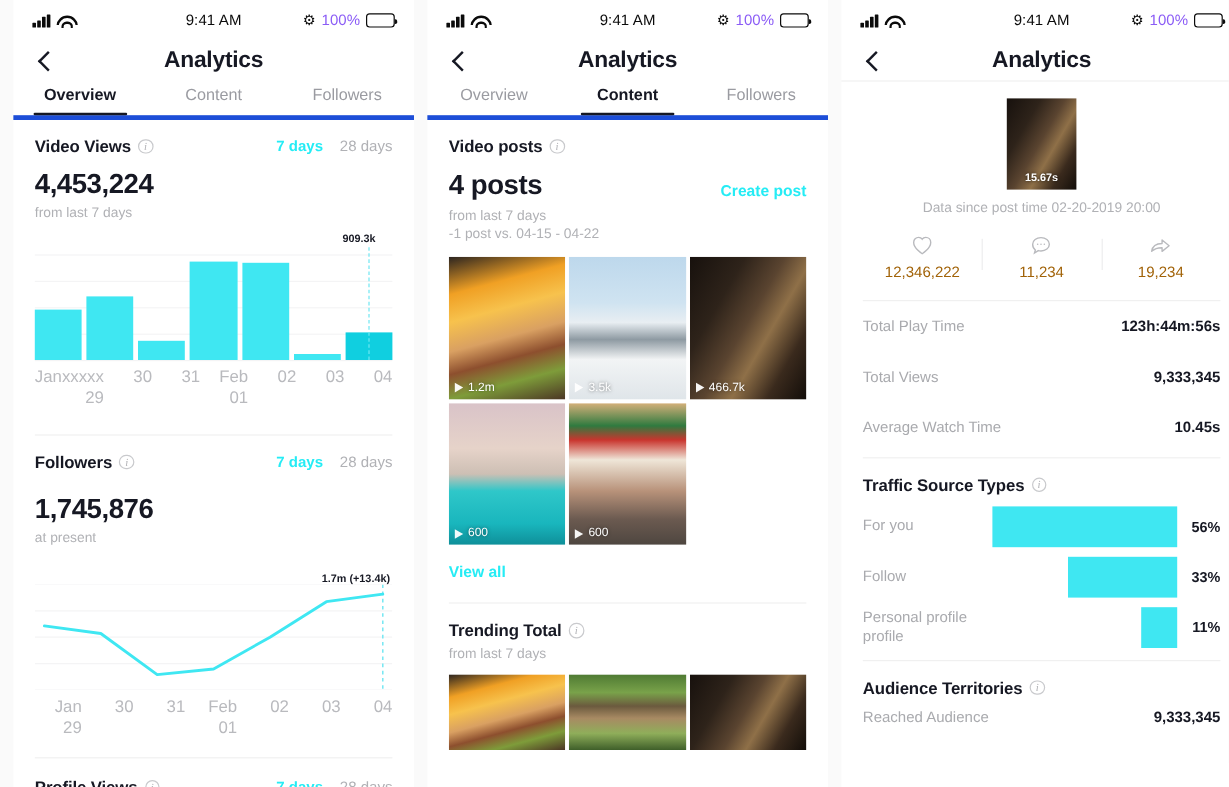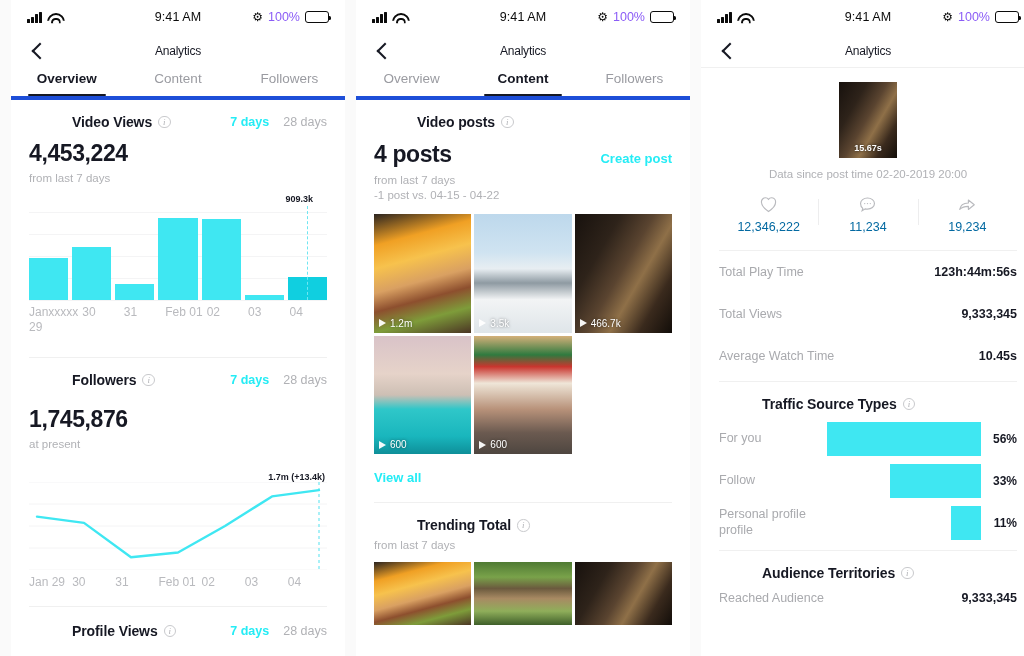--- a/index.html
+++ b/index.html
@@ -61,40 +61,40 @@
   .navbar { height: 34px; display: flex; align-items: center; position: relative; padding: 0 18px; }
   .back { width: 18px; height: 18px; position: relative; cursor: pointer; }
   .back::before {
     content:""; position:absolute; left:5px; top:3px;
     width: 10px; height: 10px;
     border-left: 2.1px solid #161823; border-bottom: 2.1px solid #161823;
     transform: rotate(45deg);
   }
   .nav-title {
     position: absolute; left:0; right:0; text-align:center;
-    font-size: 12px; font-weight: normal; color: #161823; letter-spacing: -.2px;
+    font-size: 19px; font-weight: bold; color: #161823; letter-spacing: -.2px;
   }
 
   
   .tabs { display:flex; height: 32px; border-bottom: 4px solid #1d4ed8; }
   .tab {
     flex: 1; display:flex; align-items:flex-start; justify-content:center;
     font-size: 13.5px; color: #9a9ba1; position: relative; cursor: pointer;
     padding-top: 3px;
   }
   .tab.active { color: #161823; font-weight: bold; }
   .tab.active::after {
     content:""; position:absolute; bottom:0; left:50%; transform: translateX(-50%);
     width: 78px; height: 2.4px; background: #161823; border-radius: 2px;
   }
 
   
   .sec { padding: 0 18px; }
   .sec-head { display:flex; align-items:center; }
-  .sec-title { font-size: 14px; font-weight: bold; color: #161823; letter-spacing:-.1px;margin-left:43px; }
+  .sec-title { font-size: 14px; font-weight: bold; color: #161823; letter-spacing:-.1px; }
   .info-i {
     width: 12.5px; height: 12.5px; border:1px solid #c9cacd; border-radius:50%;
     margin-left: 6px; display:inline-flex; align-items:center; justify-content:center;
     font-size: 9px; color:#b2b3b7; font-style: italic; font-family:"Liberation Serif", serif;
     line-height: 1;
   }
   .ranges { margin-left:auto; display:flex; gap: 14px; align-items:center; }
   .range { font-size: 12.5px; color: #b0b1b5; cursor:pointer; }
   .range.active { color: #25ECF5; font-weight: bold; }
   .bignum { font-size: 23px; font-weight: bold; color:#161823; letter-spacing:-.4px; }
@@ -103,21 +103,21 @@
 
   
   .chartbox { position: relative; padding: 0 18px; }
   .grid { position:absolute; left:18px; right:18px; top:0; bottom:22px; }
   .grid .gl { position:absolute; left:0; right:0; height:1px; background:#f4f4f5; }
   .bars { position: relative; display:flex; align-items:flex-end; gap: 4px; height: 88px; }
   .barcol { flex:1; display:flex; flex-direction:column; justify-content:flex-end; height:100%; }
   .bar { width:100%; background: #3FE7F2; }
   .bar.hl { background: #10CFE0; }
   .xaxis { display:flex; gap:4px; margin-top:5px; }
-  .xlab { flex:1; text-align:left; font-size:12px; color:#b9babe; line-height:1.25; }
+  .xlab { flex:1; text-align:right; font-size:14px; color:#b9babe; line-height:1.25; }
   .marker {
     position:absolute; width:0; border-left:1.2px dashed #6fe6f2;
     bottom: 22px;
   }
   .marker-lab {
     position:absolute; font-size:9px; color:#161823; font-weight:bold;
     white-space:nowrap;
   }
 
   
@@ -140,21 +140,21 @@
   .thumbwrap { display:flex; flex-direction:column; align-items:center; padding-top: 14px; }
   .thumb { width: 58px; height: 76px; position:relative; overflow:hidden; }
   .thumb .dur {
     position:absolute; left:0; right:0; bottom:5px; text-align:center;
     font-size: 9px; color:#fff; font-weight:bold; text-shadow:0 0 3px rgba(0,0,0,.8);
   }
   .since { font-size: 11.5px; color:#b0b1b5; margin-top: 10px; }
   .statrow { display:flex; padding: 16px 18px 4px; }
   .stat { flex:1; display:flex; flex-direction:column; align-items:center; gap:7px; position:relative; }
   .stat + .stat::before { content:""; position:absolute; left:0; top:3px; width:1px; height:26px; background:#ededee; }
-  .stat .v { font-size: 12.5px; color:#0369a1; font-weight:500; }
+  .stat .v { font-size: 12.5px; color:#a16207; font-weight:500; }
   .kv { display:flex; align-items:center; padding: 0 18px; height: 42px; }
   .kv .k { font-size: 12.5px; color:#a9aaae; }
   .kv .v { margin-left:auto; font-size: 12.5px; color:#161823; font-weight:bold; }
 
   .tsrow { display:flex; align-items:center; padding: 0 18px; height: 42px; }
   .tslabel { font-size: 12.5px; color:#a9aaae; width: 108px; line-height:1.25; }
   .tstrack { flex:1; height: 34px; position:relative; }
   .tsbar { position:absolute; right:0; top:0; height:34px; background:#3FE7F2; }
   .tspct { width: 36px; text-align:right; font-size:12px; color:#161823; font-weight:bold; }
 </style>

